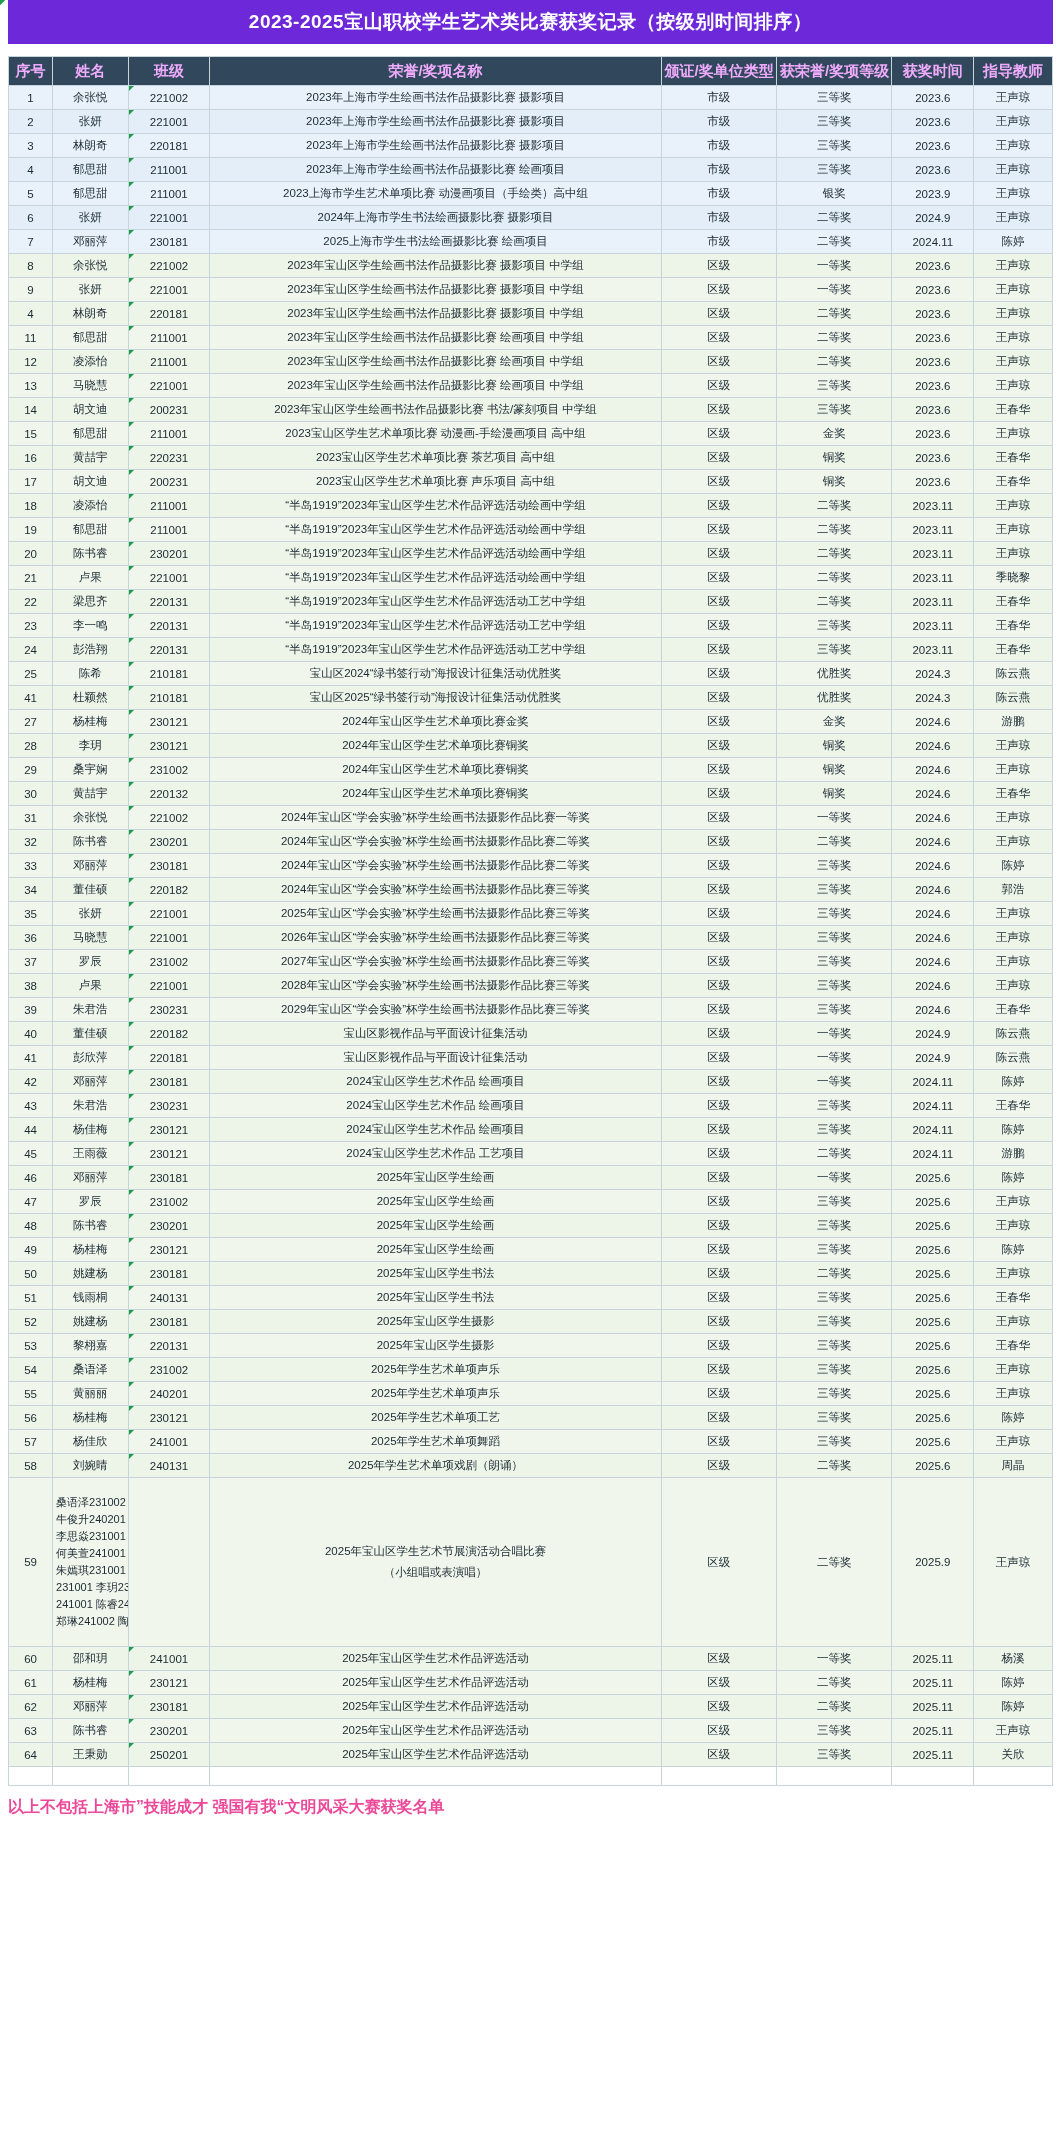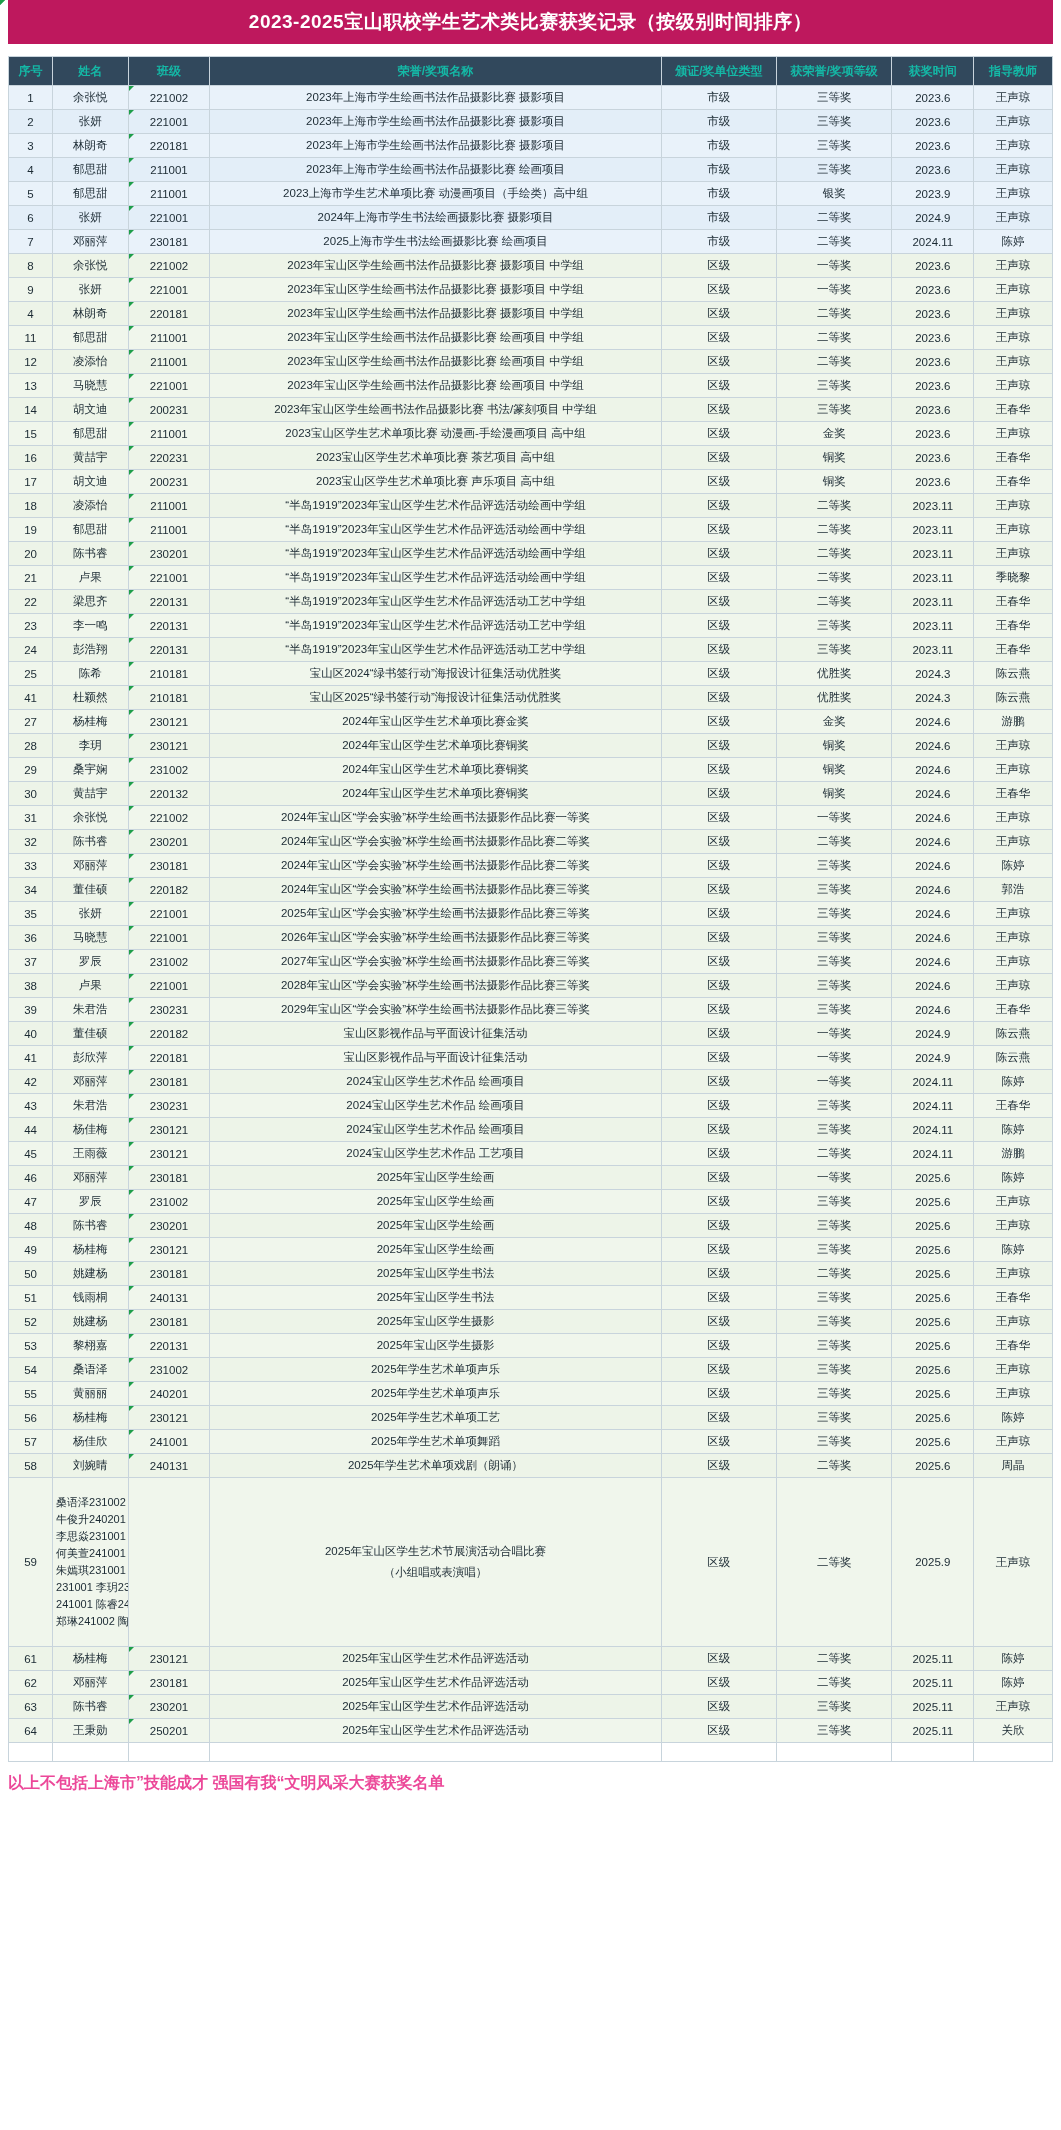--- a/index.html
+++ b/index.html
@@ -18,21 +18,21 @@
     background: #ffffff;
     padding: 0;
   }
 
   
   .title-row {
     padding: 0 8px;
     box-sizing: border-box;
   }
   .title-banner {
-    background: #be185d;
+    background: #6d28d9;
     color: #ffffff;
     font-size: 19px;
     font-weight: bold;
     text-align: center;
     letter-spacing: .5px;
     height: 44px;
     line-height: 44px;
     white-space: nowrap;
     overflow: hidden;
   }
@@ -52,23 +52,23 @@
   table.grid td, table.grid th {
     border: 1px solid #c8d4dc;
     padding: 0 3px;
     vertical-align: middle;
     overflow: hidden;
     white-space: nowrap;
   }
 
   thead th {
     background: #31485c;
-    color: #14b8a6;
+    color: #f0abfc;
     font-weight: bold;
-    font-size: 12px;
+    font-size: 15px;
     height: 28px;
     text-align: center;
     border: 1px solid #31485c;
     letter-spacing: 0px;
   }
 
   
   col.c-idx     { width: 42px; }
   col.c-name    { width: 72px; }
   col.c-class   { width: 78px; }
@@ -760,20 +760,30 @@
           <td class="cell-idx">59</td>
           <td class="cell-name names-multi">桑语泽231002  黄丽丽240201<br>牛俊升240201  陈若曦230121<br>李思焱231001  杨桂梅230121<br>何美萱241001  张胤萱241002<br>朱嫣琪231001  徐富沁澜<br>231001 李玥230121    杜思慧<br>241001     陈睿241002     钱<br>郑琳241002  陶思妤241002</td>
           <td class="cell-class"></td>
           <td class="cell-award award-multi">2025年宝山区学生艺术节展演活动合唱比赛<br>（小组唱或表演唱）</td>
           <td class="cell-unit">区级</td>
           <td class="cell-level">二等奖</td>
           <td class="cell-date">2025.9</td>
           <td class="cell-teacher">王声琼</td>
         </tr>
         <tr class="lvl-dist">
+          <td class="cell-idx">60</td>
+          <td class="cell-name">邵和玥</td>
+          <td class="cell-class mark">241001</td>
+          <td class="cell-award">2025年宝山区学生艺术作品评选活动</td>
+          <td class="cell-unit">区级</td>
+          <td class="cell-level">一等奖</td>
+          <td class="cell-date">2025.11</td>
+          <td class="cell-teacher">杨溪</td>
+        </tr>
+        <tr class="lvl-dist">
           <td class="cell-idx">61</td>
           <td class="cell-name">杨桂梅</td>
           <td class="cell-class mark">230121</td>
           <td class="cell-award">2025年宝山区学生艺术作品评选活动</td>
           <td class="cell-unit">区级</td>
           <td class="cell-level">二等奖</td>
           <td class="cell-date">2025.11</td>
           <td class="cell-teacher">陈婷</td>
         </tr>
         <tr class="lvl-dist">

